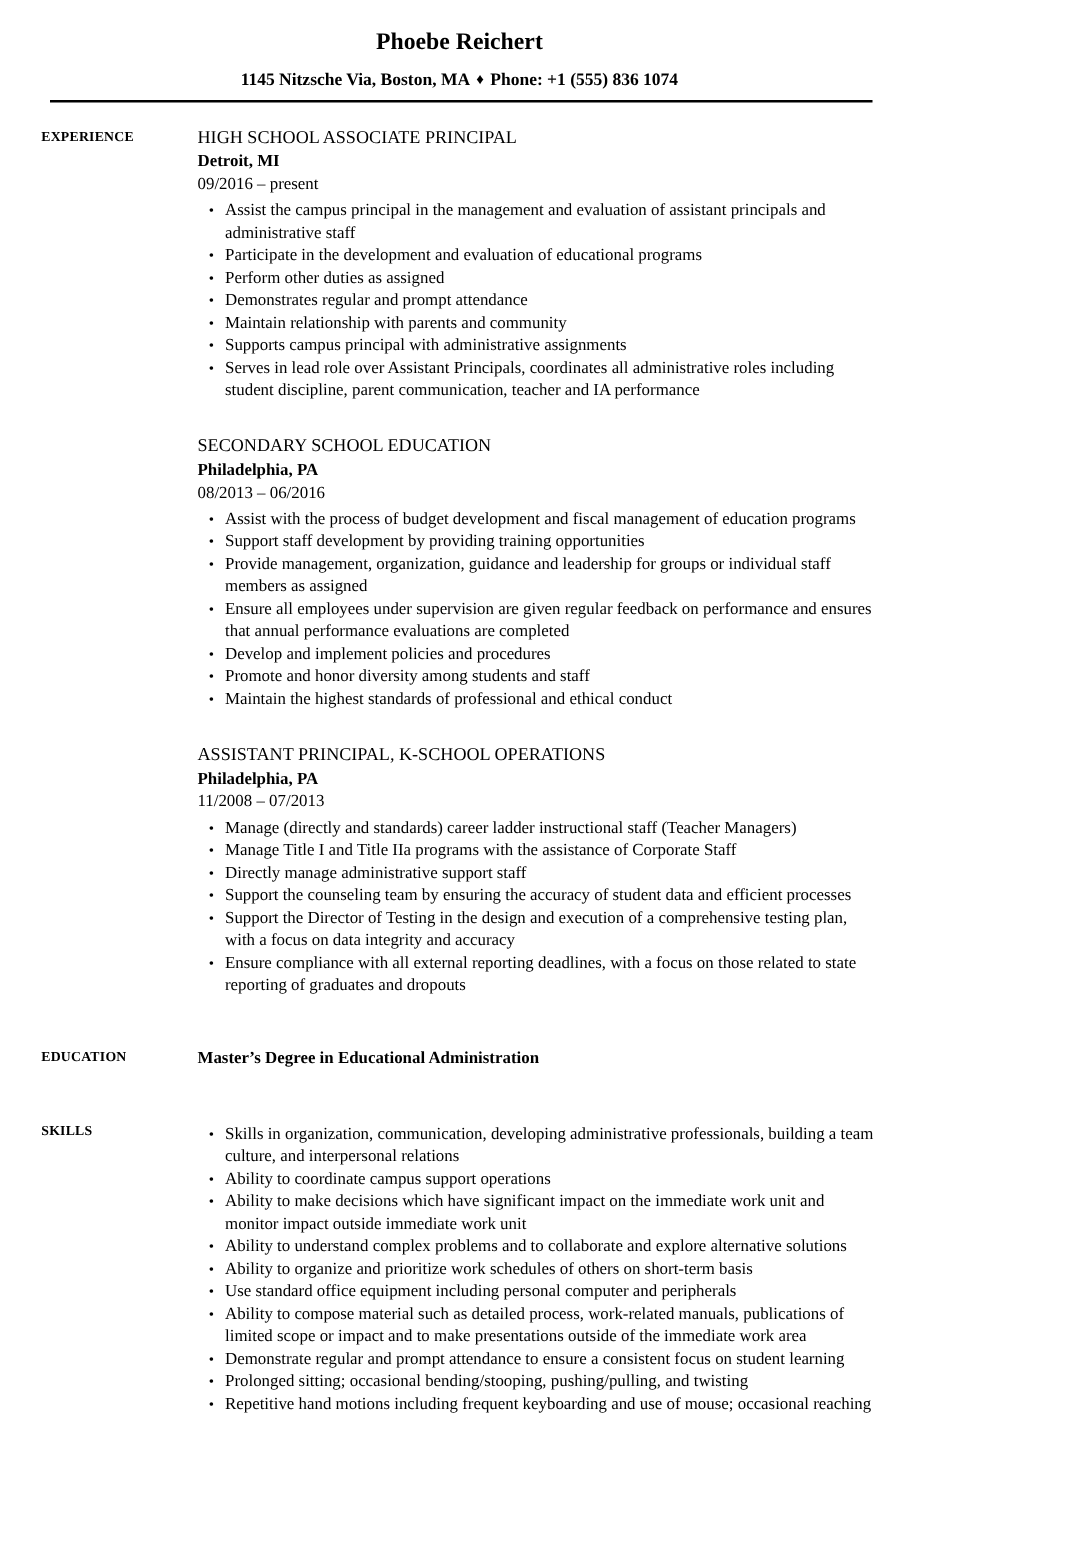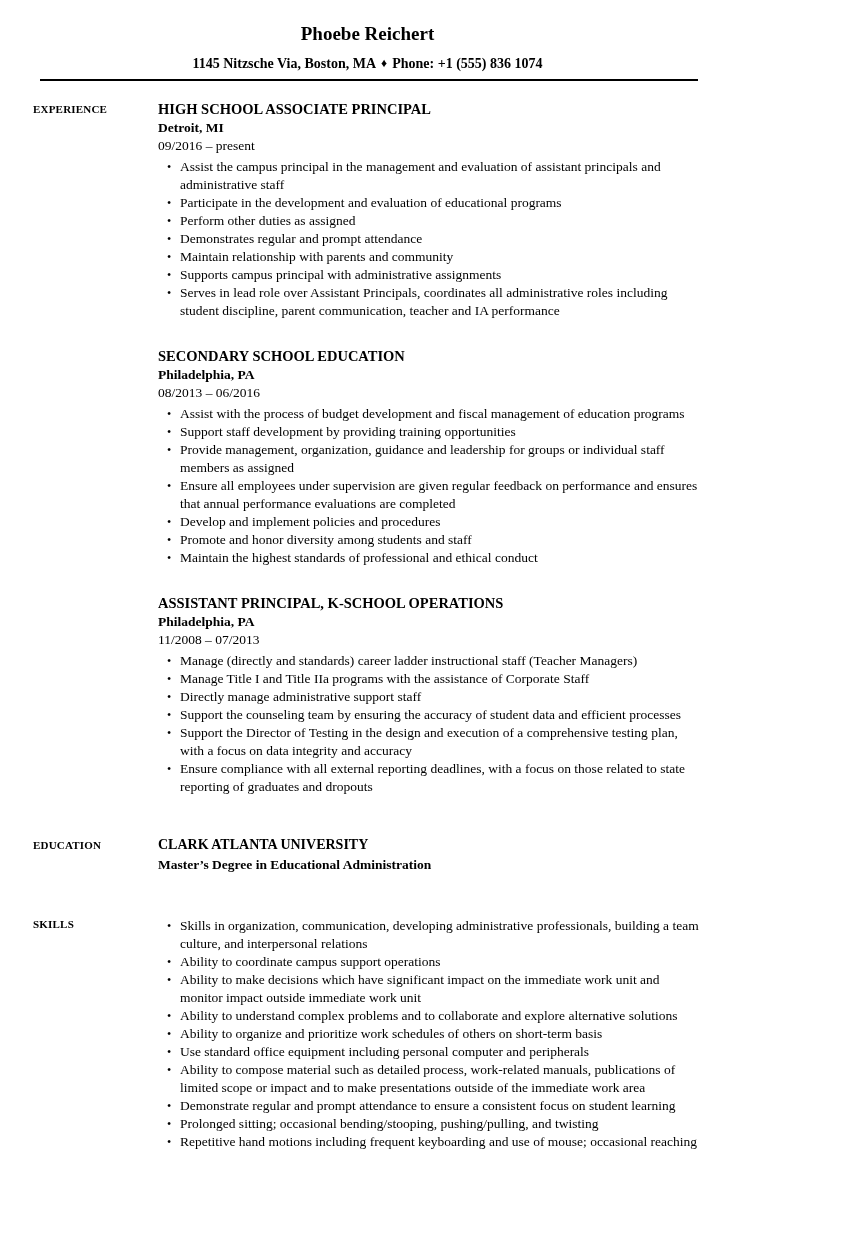--- a/index.html
+++ b/index.html
@@ -54,21 +54,21 @@
     width: 125px;
     font-weight: bold;
     font-size: 11px;
     line-height: 20px;
     letter-spacing: 0.2px;
   }
   .section-body { flex: 1; min-width: 0; }
   
   .job + .job { margin-top: 26px; }
   .job-title {
-    font-weight: bold;
+    font-weight: normal;
     font-size: 14.5px;
     line-height: 20px;
   }
   .job-location { font-weight: bold; line-height: 18px; }
   .job-dates { line-height: 18px; }
   
   ul.bullets {
     list-style: none;
     margin: 3px 0 0 0;
     padding: 0;
@@ -154,21 +154,20 @@
             <li>Ensure compliance with all external reporting deadlines, with a focus on those related to state reporting of graduates and dropouts</li>
           </ul>
       </div>
 
     </div>
   </div>
 
   <div class="section">
     <div class="section-label">EDUCATION</div>
     <div class="section-body">
-      <div class="edu-school">CLARK ATLANTA UNIVERSITY</div>
       <div class="edu-degree">Master’s Degree in Educational Administration</div>
     </div>
   </div>
 
   <div class="section">
     <div class="section-label">SKILLS</div>
     <div class="section-body">
       <ul class="bullets skills-list">
           <li>Skills in organization, communication, developing administrative professionals, building a team culture, and interpersonal relations</li>
           <li>Ability to coordinate campus support operations</li>

